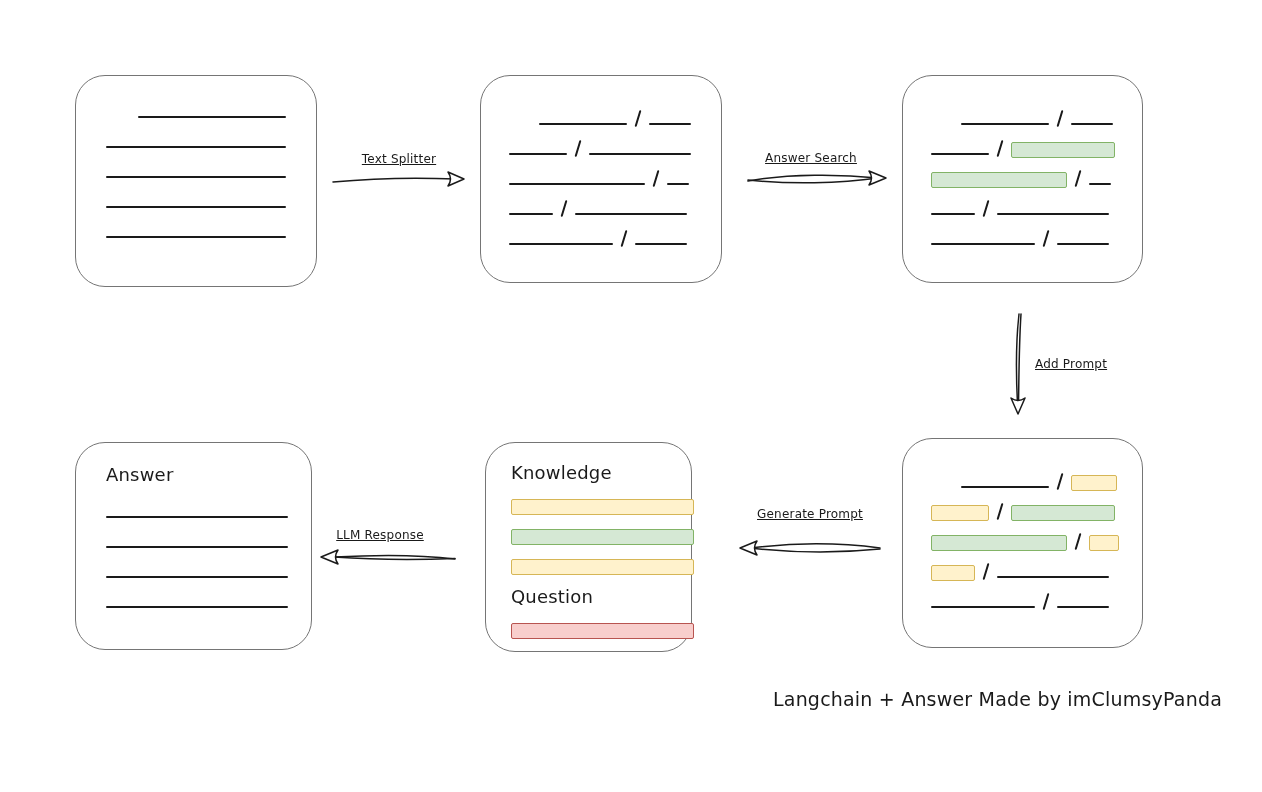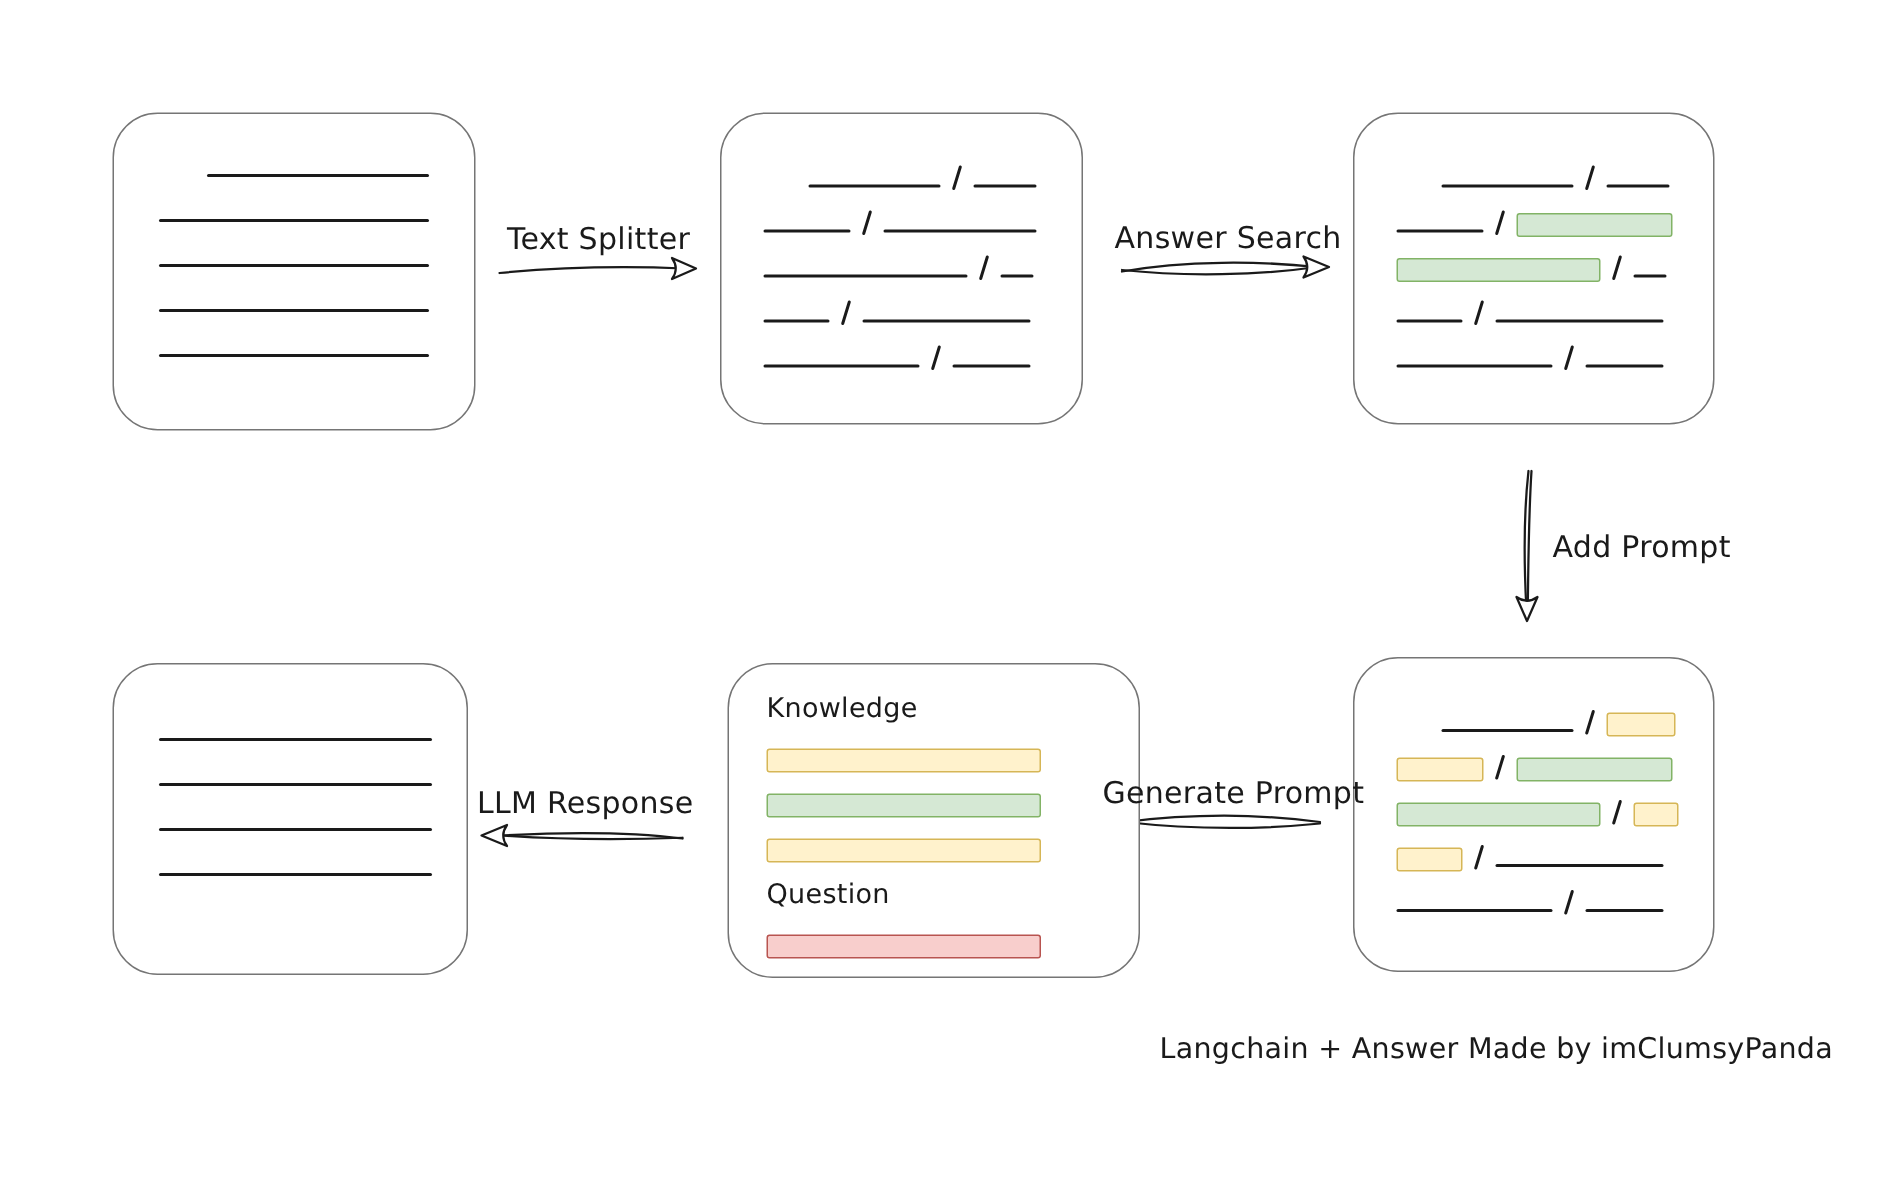--- a/index.html
+++ b/index.html
@@ -17,43 +17,43 @@
     position:absolute;
     background:#fff;
     border:1.5px solid var(--box-border);
     border-radius:30px;
     box-sizing:border-box;
   }
   .box-document{left:75px;top:75px;width:242px;height:212px;padding:15px 30px 0 30px;}
   .box-chunks{left:480px;top:75px;width:242px;height:208px;padding:22px 28px 0 28px;}
   .box-matched{left:902px;top:75px;width:241px;height:208px;padding:22px 28px 0 28px;}
   .box-context{left:902px;top:438px;width:241px;height:210px;padding:22px 26px 0 28px;}
-  .box-prompt{left:485px;top:442px;width:275px;height:210px;padding:18px 25px 0 25px;}
+  .box-prompt{left:485px;top:442px;width:207px;height:210px;padding:18px 25px 0 25px;}
   .box-answer{left:75px;top:442px;width:237px;height:208px;padding:20px 25px 0 30px;}
 
   .row{display:flex;align-items:flex-end;height:30px;box-sizing:border-box;}
   .seg{display:inline-block;flex:none;box-sizing:border-box;}
   .seg.line{height:1.7px;background:var(--line);margin-bottom:3px;border-radius:1px;}
   .seg.slash{width:2px;height:17px;background:var(--line);transform:rotate(17deg);margin:0 10px 1px 10px;border-radius:1px;}
   .seg.bar-green{height:16px;background:var(--green-fill);border:1.5px solid var(--green-border);border-radius:2px;}
   .seg.bar-yellow{height:16px;background:var(--yellow-fill);border:1.5px solid var(--yellow-border);border-radius:2px;}
   .seg.bar-red{height:16px;background:var(--red-fill);border:1.5px solid var(--red-border);border-radius:2px;}
 
   .box-title{font-size:18px;line-height:24px;letter-spacing:.2px;}
   .box-title.question{margin-top:10px;}
   .answer-rows{margin-top:4px;}
 
   .arrow-label{
-    position:absolute;font-size:20px;line-height:22px;letter-spacing:.2px;
-    text-align:center;white-space:nowrap;
+    position:absolute;font-size:12px;line-height:22px;letter-spacing:.2px;
+    text-align:center;white-space:nowrap;text-decoration:underline;
   }
   #label-text-splitter{left:333px;top:148px;width:132px;}
   #label-vector-search{left:743px;top:147px;width:136px;}
   #label-add-context{left:1035px;top:353px;width:120px;text-align:left;}
-  #label-generate-prompt{left:735px;top:517px;width:150px;}
+  #label-generate-prompt{left:735px;top:503px;width:150px;}
   #label-llm-response{left:318px;top:524px;width:124px;text-align:center;}
 
   .arrows{position:absolute;left:0;top:0;width:1262px;height:792px;}
   .arrows path{stroke:var(--line);stroke-width:1.5;fill:none;stroke-linecap:round;stroke-linejoin:round;}
   .arrows path.head{fill:#fff;}
 
   .caption{
     position:absolute;left:773px;top:686px;width:430px;
     font-size:19px;line-height:26px;text-align:center;letter-spacing:.2px;white-space:nowrap;
   }
@@ -207,20 +207,21 @@
       </div>
     <div class="box-title question">Question</div>
     <div>
         <div class="row">
           <span class="seg bar-red" style="width: 183px;"></span>
         </div>
       </div>
   </div>
 
   <div class="box box-answer">
+    <div class="box-title">Answer</div>
     <div class="answer-rows">
         <div class="row">
           <span class="seg line" style="width: 182px;"></span>
         </div>
         <div class="row">
           <span class="seg line" style="width: 182px;"></span>
         </div>
         <div class="row">
           <span class="seg line" style="width: 182px;"></span>
         </div>

